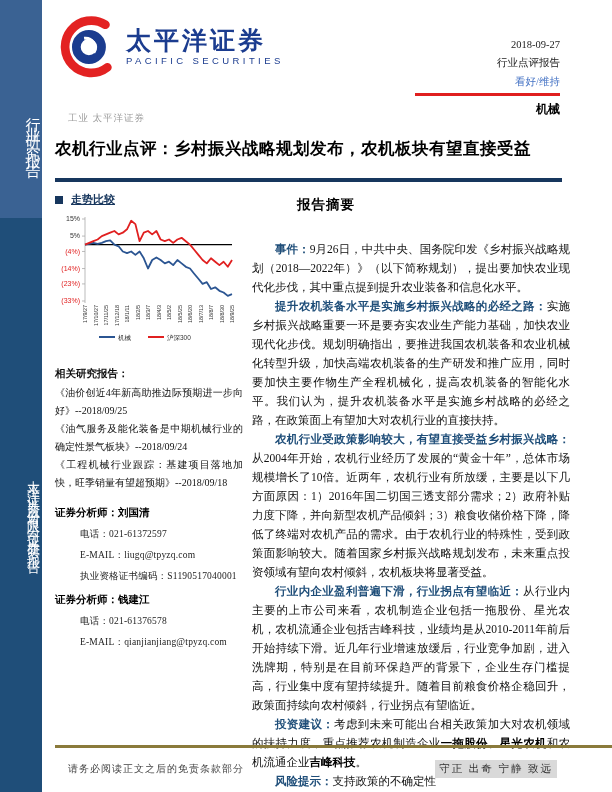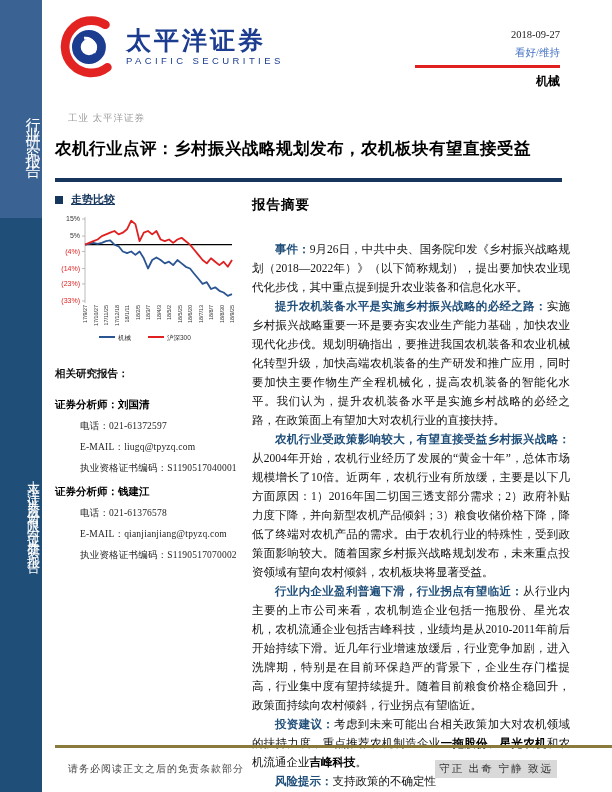--- a/index.html
+++ b/index.html
@@ -14,21 +14,21 @@
   .sidebar-top-label { position:absolute; top:48px; left:0; width:42px; height:170px;
     font-size:15px; letter-spacing:9px; display:flex; justify-content:center; }
   .sidebar-bottom-label { position:absolute; top:232px; left:0; width:42px; height:560px;
     font-size:13px; letter-spacing:5px; display:flex; justify-content:center; }
 
   
   .logo { position:absolute; left:56px; top:16px; display:flex; align-items:center; }
   .logo-txt { margin-left:8px; color:#1B3C8F; }
   .logo-cn { font-size:25px; font-weight:bold; letter-spacing:3px; line-height:1.05; }
   .logo-en { font-size:9.5px; letter-spacing:3.4px; font-family:Liberation Sans, sans-serif; }
-  .hdr-right { position:absolute; right:52px; top:26px; text-align:right; font-size:10.5px; color:#222; line-height:1.75; }
+  .hdr-right { position:absolute; right:52px; top:36px; text-align:right; font-size:10.5px; color:#222; line-height:1.75; }
   .hdr-rating { color:#4472C4; }
   .hdr-redline { height:3px; width:145px; background:#E01F1F; margin:2px 0 3px auto; }
   .hdr-industry { font-weight:bold; font-size:12px; color:#000; }
 
   .breadcrumb { position:absolute; left:68px; top:112px; font-size:9.5px; color:#9a9a9a; letter-spacing:1px; }
   .page-title { position:absolute; left:55px; top:138px; width:508px; font-size:16.5px; font-weight:600; color:#000; letter-spacing:0.5px; }
   .title-rule { position:absolute; left:55px; top:178px; width:507px; height:4px; background:#17365D; }
 
   
   .leftcol { position:absolute; left:55px; top:192px; width:188px; }
@@ -37,21 +37,21 @@
   .chart-wrap { margin-top:4px; }
   .related { margin-top:16px; font-size:10px; color:#111; line-height:1.8; text-align:justify; }
   .related-hd { font-weight:bold; font-size:10.5px; }
   .rel-item { margin:0; }
   .analyst { margin-top:14px; font-size:9.5px; color:#222; }
   .an-name { font-weight:bold; font-size:10.5px; color:#000; margin-top:10px; }
   .an-line { margin-top:8px; letter-spacing:0.2px;padding-left:25px; }
 
   
   .rightcol { position:absolute; left:252px; top:196px; width:318px; }
-  .sum-hd { font-size:13.5px; font-weight:bold; color:#000; letter-spacing:1px; }
+  .sum-hd { font-size:13.5px; font-weight:bold; color:#000; letter-spacing:1px;margin-left:45px; }
   .sum-body { margin-top:26px; }
   .para { font-size:11.5px; line-height:19px; color:#111; text-align:justify; text-indent:2em; }
   .para .lead { font-weight:bold; color:#1F4E79; }
   .para b { font-weight:bold; color:#000; }
 
   
   .footer-rule { position:absolute; left:55px; top:745px; width:557px; height:3px; background:#8A7A3B; }
   .footer-disc { position:absolute; left:68px; top:762px; font-size:10px; color:#444; letter-spacing:1px; }
   .footer-motto { position:absolute; right:55px; top:760px; font-size:10.5px; color:#333;
     background:#D9D9D9; padding:2px 4px; letter-spacing:2px; }
@@ -77,20 +77,21 @@
       <path d="M29 23 a10 10 0 0 1 10 15" fill="none" stroke="#ffffff" stroke-width="3"></path>
     </svg>
     <div class="logo-txt">
       <div class="logo-cn">太平洋证券</div>
       <div class="logo-en">PACIFIC SECURITIES</div>
     </div>
   </div>
 
   <div class="hdr-right">
     <div>2018-09-27</div>
+    <div>行业点评报告</div>
     <div class="hdr-rating">看好/维持</div>
     <div class="hdr-redline"></div>
     <div class="hdr-industry">机械</div>
   </div>
 
   <div class="breadcrumb">工业 太平洋证券</div>
   <div class="page-title">农机行业点评：乡村振兴战略规划发布，农机板块有望直接受益</div>
   <div class="title-rule"></div>
 
   <div class="leftcol">
@@ -133,31 +134,35 @@
           <polyline points="30.0,33.6 34.2,31.9 38.4,30.2 42.6,28.5 46.8,25.1 51.0,23.4 55.2,21.7 59.4,20.0 63.6,23.4 67.8,21.7 72.0,18.3 76.2,9.7 80.4,13.1 84.6,30.2 88.8,21.7 93.0,20.0 97.2,23.4 101.4,20.0 105.6,28.5 109.8,30.2 114.0,28.5 118.2,31.9 122.4,28.5 126.6,26.8 130.8,30.2 135.0,33.6 139.2,38.8 143.4,43.9 147.6,49.0 151.8,52.4 156.0,47.3 160.2,50.7 164.4,54.1 168.6,50.7 172.8,55.8 177.0,49.0" fill="none" stroke="#E02020" stroke-width="1.8" stroke-linejoin="round"></polyline>
           <line x1="44" y1="126" x2="60" y2="126" stroke="#2B5592" stroke-width="2"></line>
           <text x="63" y="128.5" font-size="6.5" fill="#333">机械</text>
           <line x1="93" y1="126" x2="109" y2="126" stroke="#E02020" stroke-width="2"></line>
           <text x="112" y="128.5" font-size="6.5" fill="#333">沪深300</text>
         </svg>
     </div>
 
     <div class="related">
       <div class="related-hd">相关研究报告：</div>
+      <div id="relatedList">
+          <div class="rel-item"><span>《油价创近4年新高助推边际预期进一步向好》</span><span>--2018/09/25</span></div>
+          <div class="rel-item"><span>《油气服务及能化装备是中期机械行业的确定性景气板块》</span><span>--2018/09/24</span></div>
+          <div class="rel-item"><span>《工程机械行业跟踪：基建项目落地加快，旺季销量有望超预期》</span><span>--2018/09/18</span></div>
+        </div>
     </div>
 
     <div class="analyst" id="analystList">
         <div class="an-name">证券分析师：刘国清</div>
         <div class="an-line">电话：021-61372597</div>
         <div class="an-line">E-MAIL：liugq@tpyzq.com</div>
         <div class="an-line">执业资格证书编码：S1190517040001</div>
         <div class="an-name">证券分析师：钱建江</div>
         <div class="an-line">电话：021-61376578</div>
         <div class="an-line">E-MAIL：qianjianjiang@tpyzq.com</div>
-        <div class="an-line">执业资格证书编码：S1190517070002</div>
       </div>
   </div>
 
   <div class="rightcol">
     <div class="sum-hd">报告摘要</div>
     <div class="sum-body" id="summaryBody">
         <div class="para"><span class="lead">事件：</span>9月26日，中共中央、国务院印发《乡村振兴战略规划（2018—2022年）》（以下简称规划），提出要加快农业现代化步伐，其中重点提到提升农业装备和信息化水平。</div>
         <div class="para"><span class="lead">提升农机装备水平是实施乡村振兴战略的必经之路：</span>实施乡村振兴战略重要一环是要夯实农业生产能力基础，加快农业现代化步伐。规划明确指出，要推进我国农机装备和农业机械化转型升级，加快高端农机装备的生产研发和推广应用，同时要加快主要作物生产全程机械化，提高农机装备的智能化水平。我们认为，提升农机装备水平是实施乡村战略的必经之路，在政策面上有望加大对农机行业的直接扶持。</div>
         <div class="para"><span class="lead">农机行业受政策影响较大，有望直接受益乡村振兴战略：</span>从2004年开始，农机行业经历了发展的“黄金十年”，总体市场规模增长了10倍。近两年，农机行业有所放缓，主要是以下几方面原因：1）2016年国二切国三透支部分需求；2）政府补贴力度下降，并向新型农机产品倾斜；3）粮食收储价格下降，降低了终端对农机产品的需求。由于农机行业的特殊性，受到政策面影响较大。随着国家乡村振兴战略规划发布，未来重点投资领域有望向农村倾斜，农机板块将显著受益。</div>
         <div class="para"><span class="lead">行业内企业盈利普遍下滑，行业拐点有望临近：</span>从行业内主要的上市公司来看，农机制造企业包括一拖股份、星光农机，农机流通企业包括吉峰科技，业绩均是从2010-2011年前后开始持续下滑。近几年行业增速放缓后，行业竞争加剧，进入洗牌期，特别是在目前环保趋严的背景下，企业生存门槛提高，行业集中度有望持续提升。随着目前粮食价格企稳回升，政策面持续向农村倾斜，行业拐点有望临近。</div>

